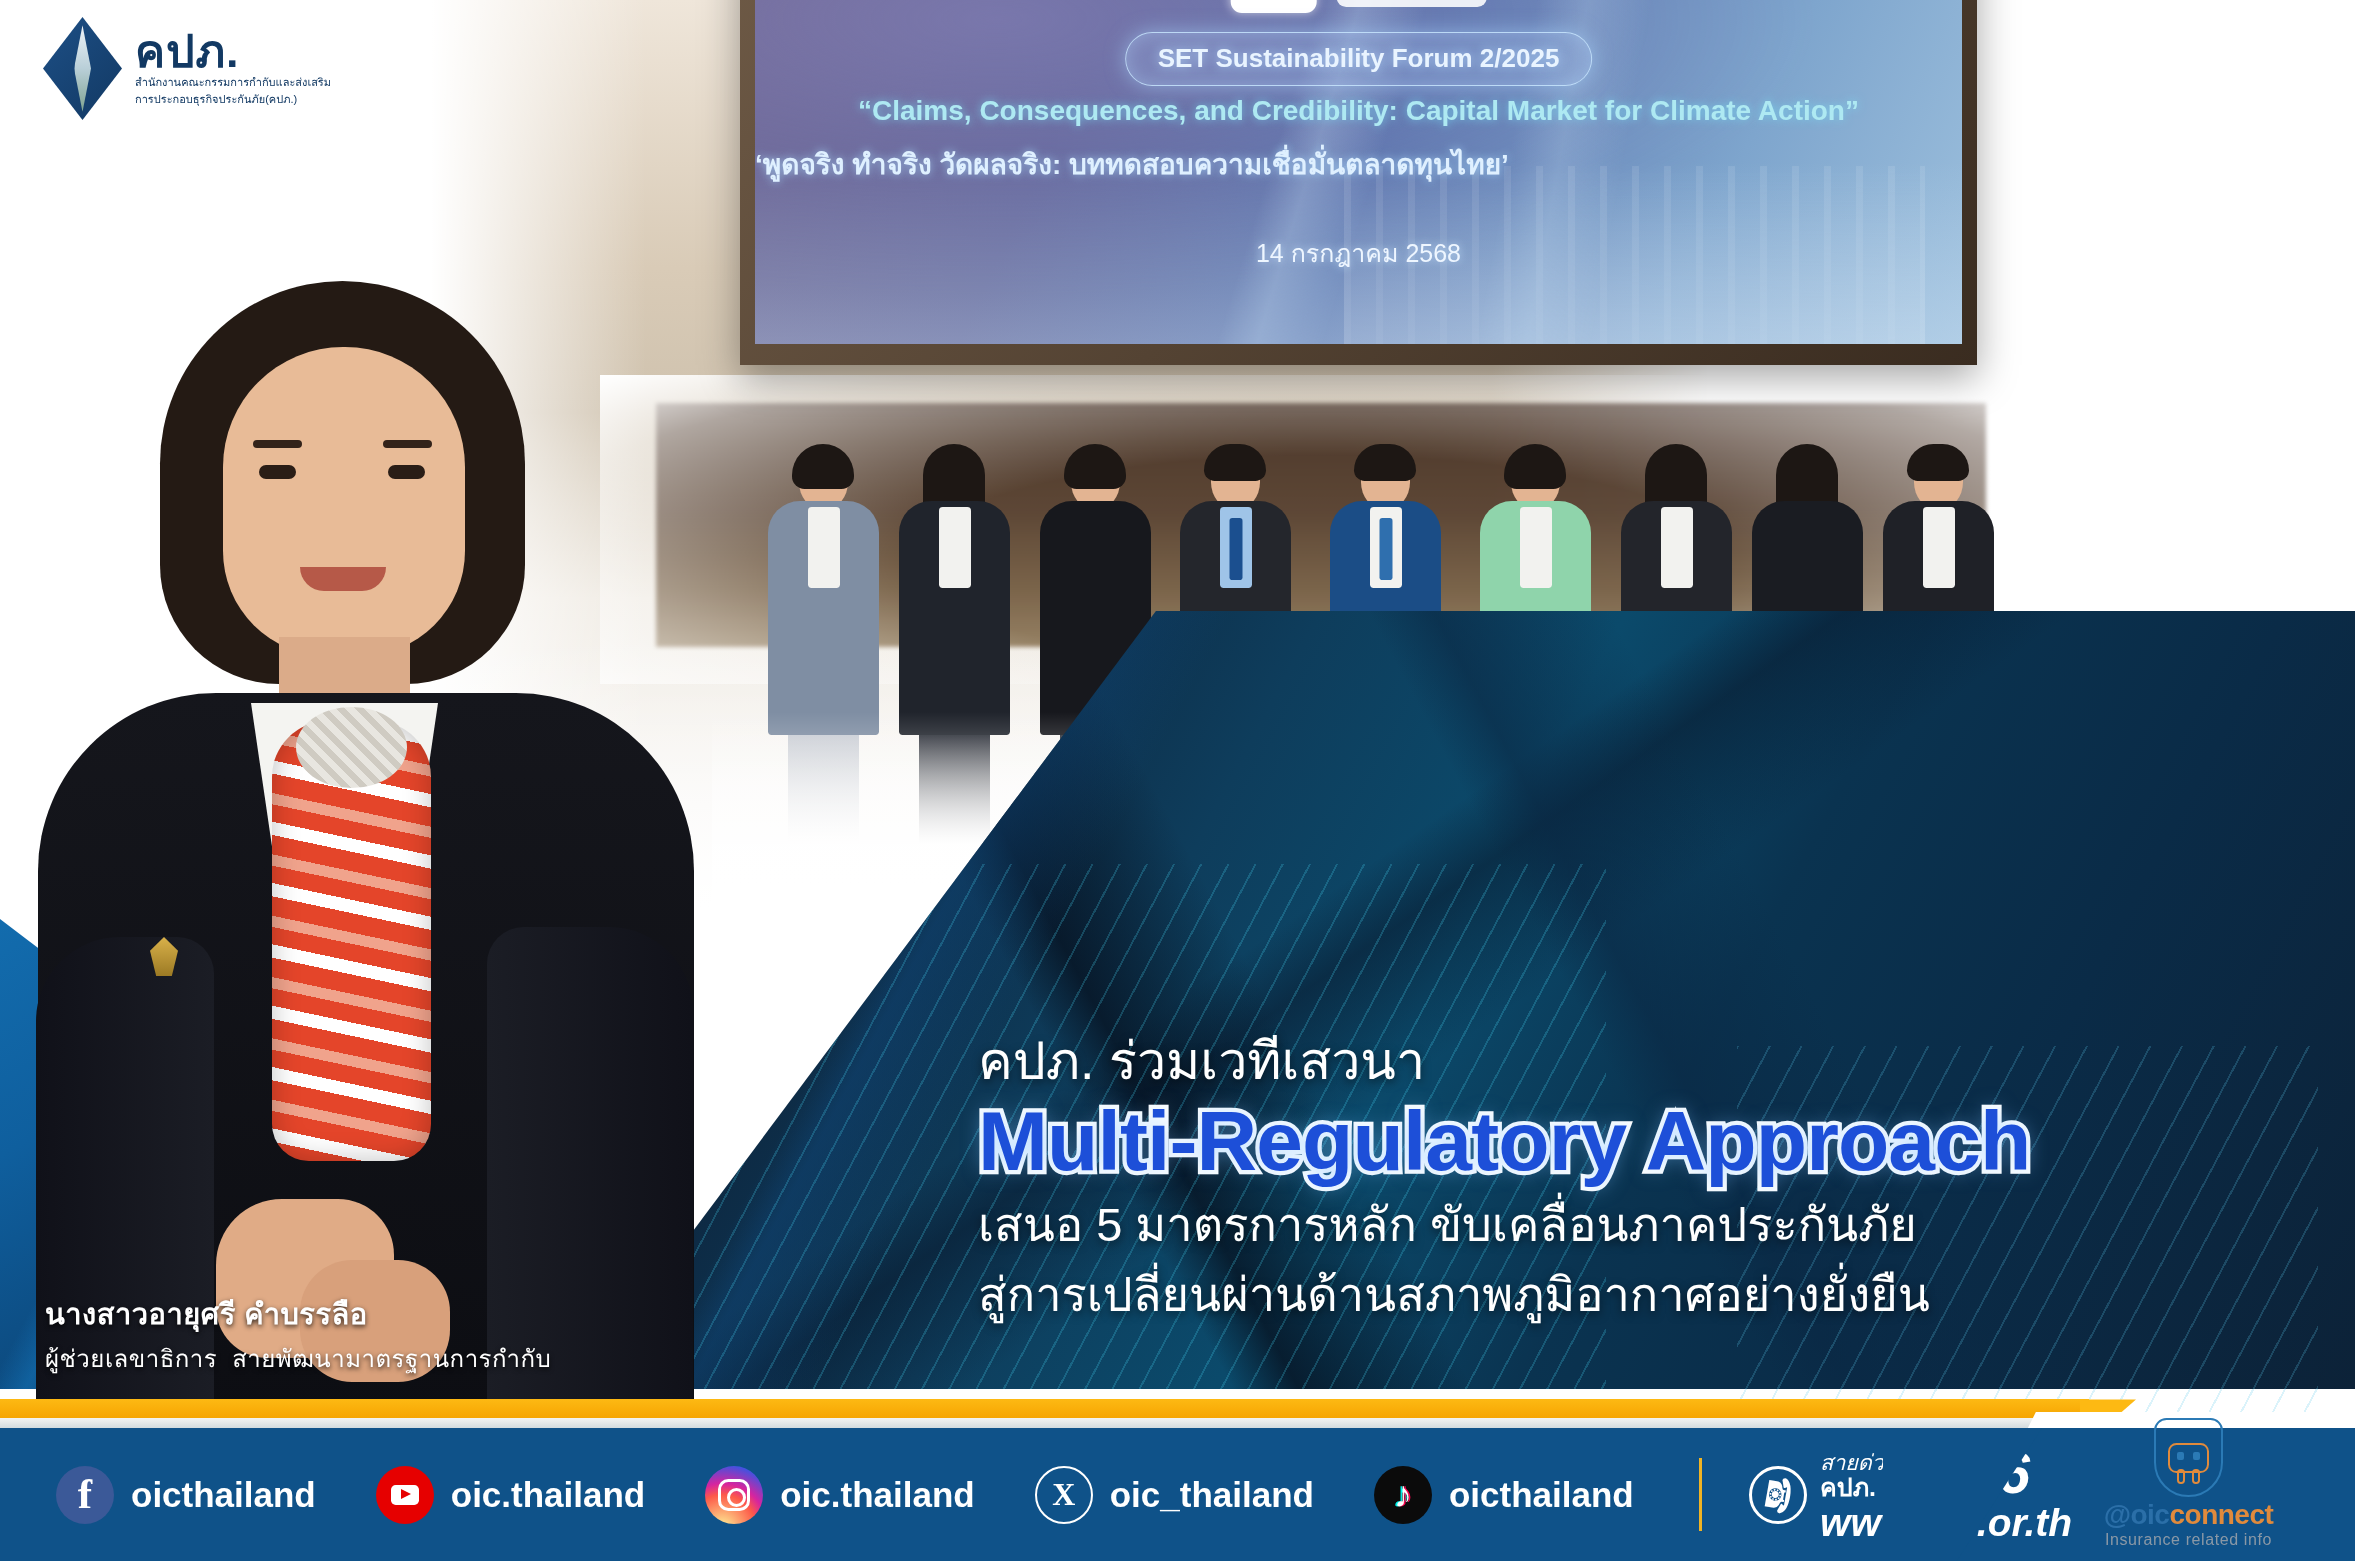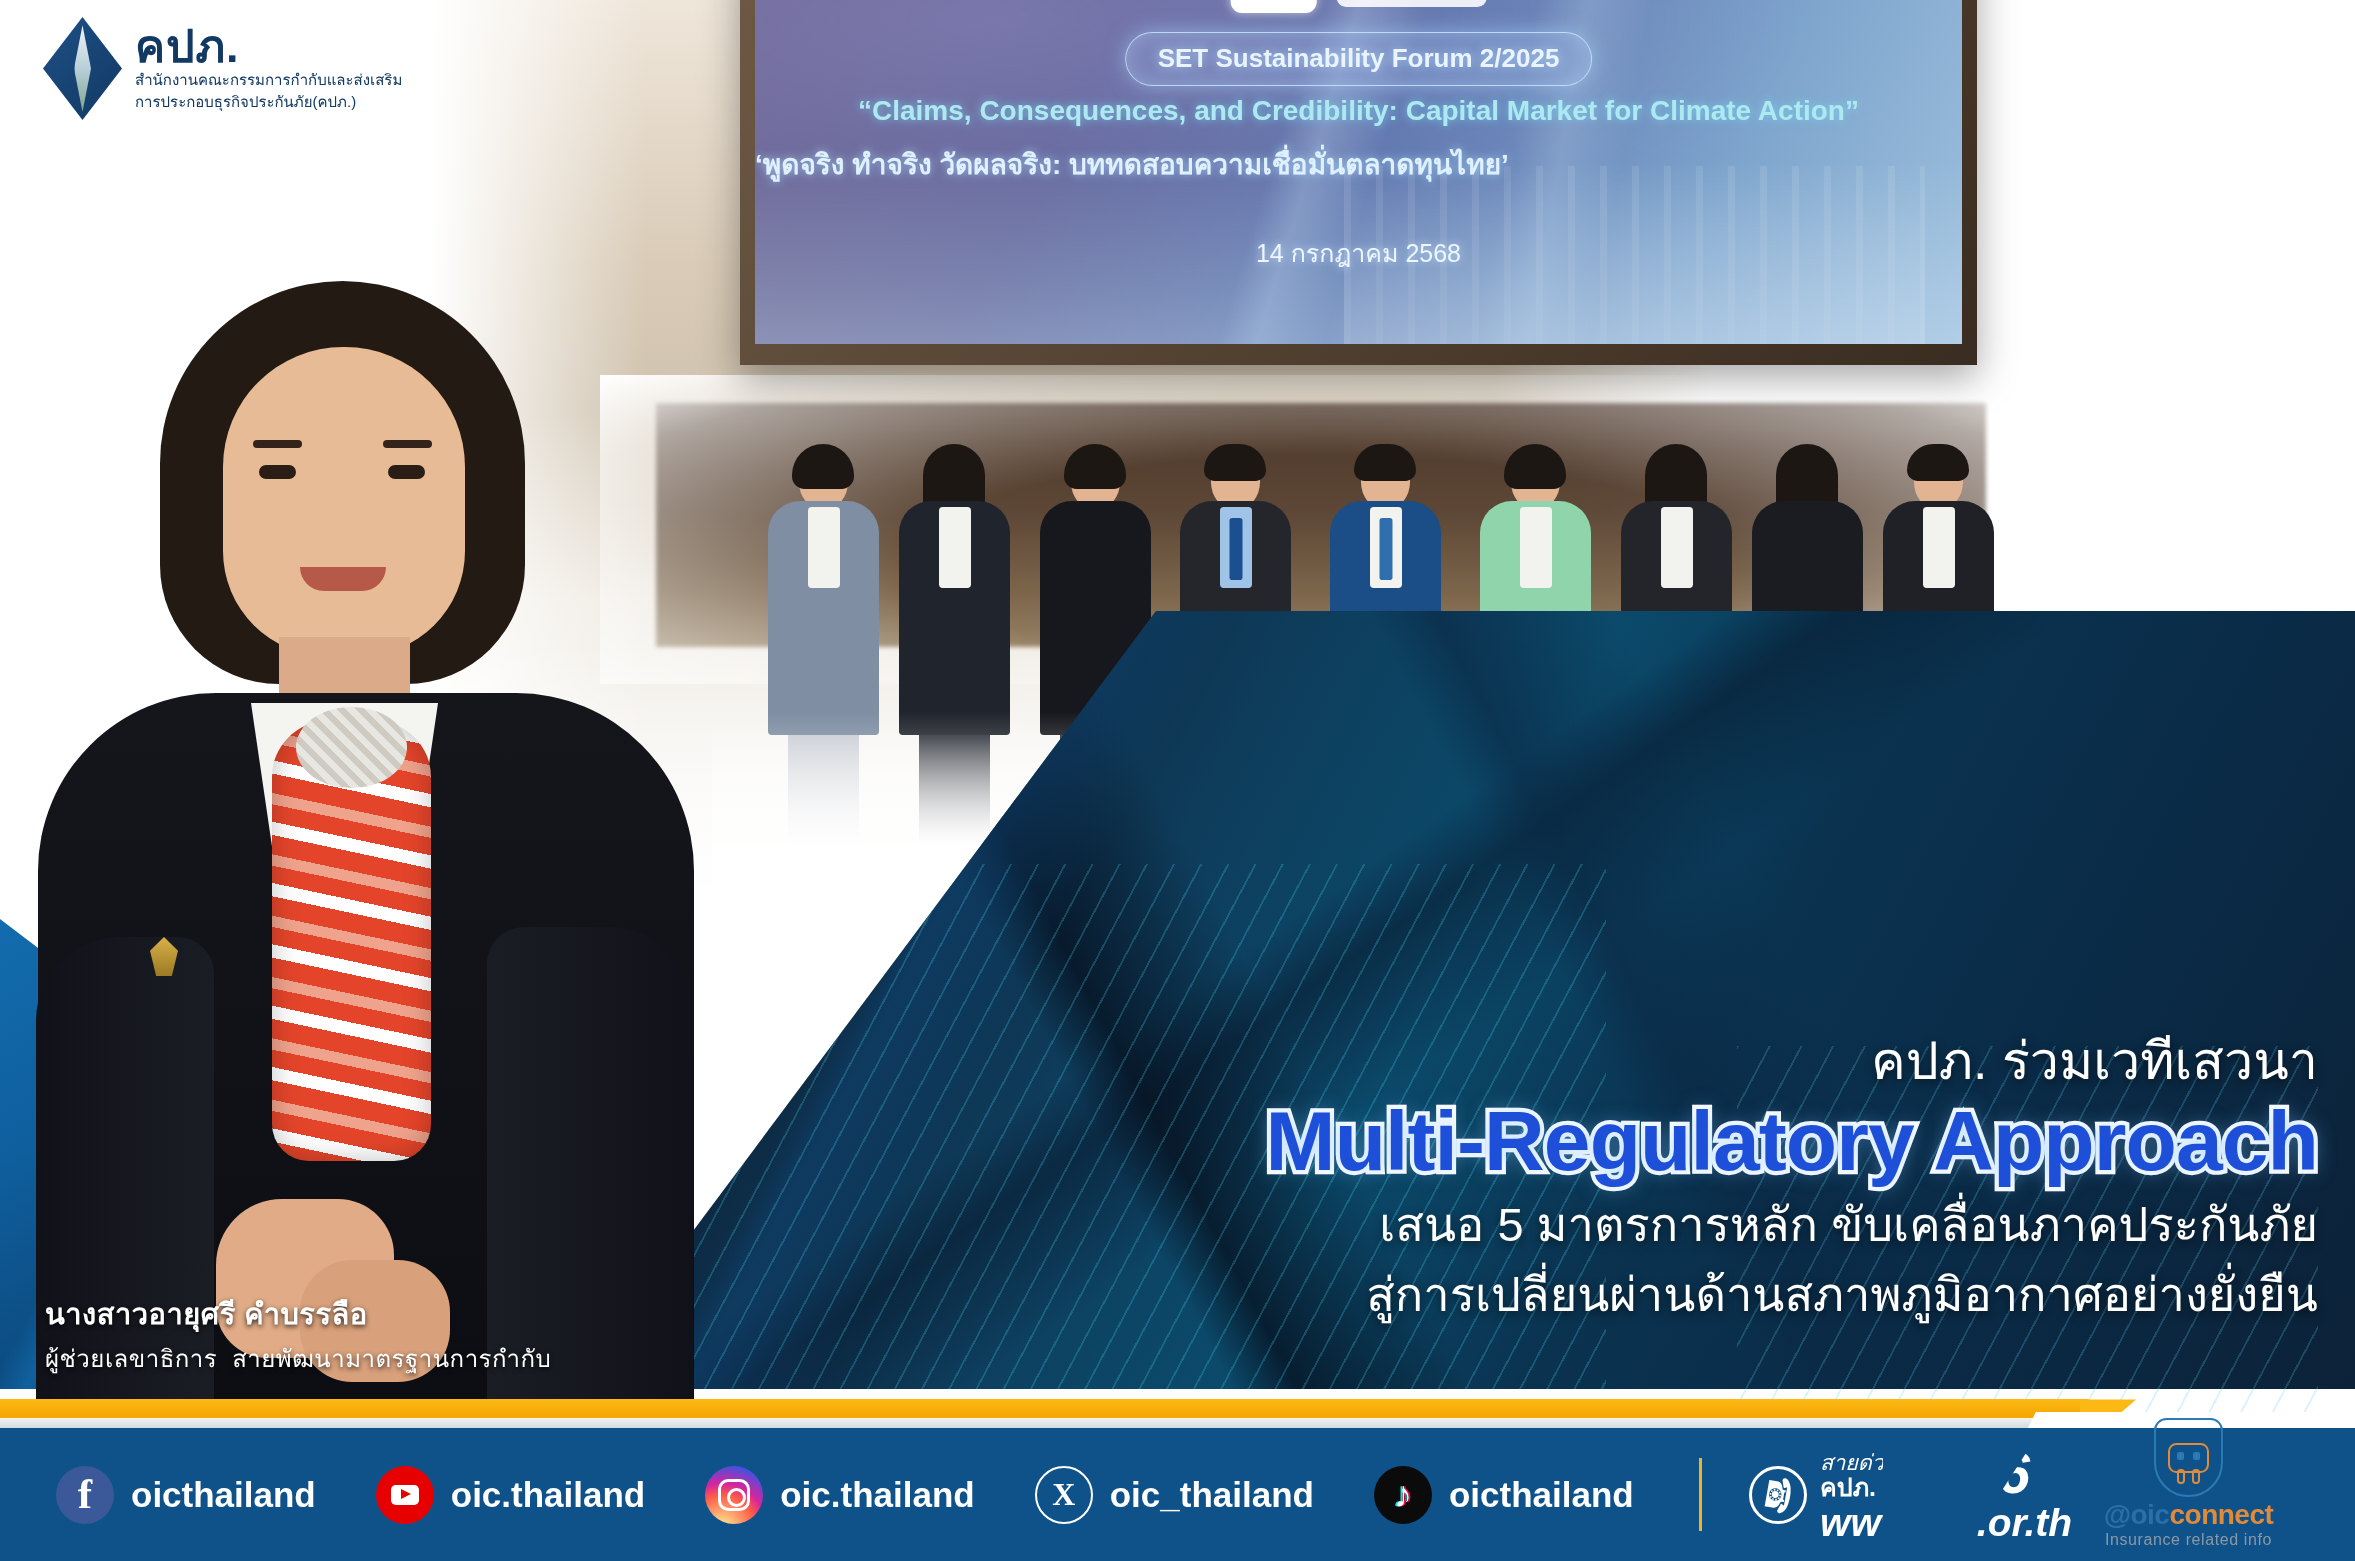--- a/index.html
+++ b/index.html
@@ -175,21 +175,21 @@
     background:linear-gradient(150deg,#1679bd 0%, #0f5f9e 40%, #0b3f6e 70%, #08263f 100%);
   }
   .geo-left::after{
     content:""; position:absolute; inset:0;
     background:
       linear-gradient(118deg, rgba(255,255,255,0) 30%, rgba(20,120,190,.5) 33%, rgba(255,255,255,0) 40%),
       linear-gradient(62deg, rgba(0,0,0,0) 48%, rgba(8,35,60,.6) 51%, rgba(0,0,0,0) 60%);
   }
 
   
-  .headline{ position:absolute; right:37px; bottom:234px; width:1340px; z-index:9; text-align:right;margin-top:27px; }
+  .headline{ position:absolute; right:37px; bottom:234px; width:1340px; z-index:9; text-align:left;margin-top:27px; }
   .hl-kicker{
     font-size:52px; color:#ffffff; font-weight:normal; margin-bottom:1.9px; line-height:1.25;
     text-shadow:0 2.8px 9.4px rgba(0,0,0,.55);
   }
   .hl-main{
     font-size:84px; font-weight:bold; letter-spacing:-0.9px; line-height:1.08;
     color:#1d4fd8;
     -webkit-text-stroke:8.4px #ffffff; paint-order:stroke fill;
     text-shadow:0 0 20.6px rgba(120,190,255,.55);
   }
@@ -266,21 +266,21 @@
 
   
   .oic-logo{ position:absolute; left:43px; top:17px; z-index:20; display:flex; align-items:center; gap:13px;}
   .oic-diamond{ width:79px;height:103px; position:relative;}
   .oic-diamond .d{ position:absolute; inset:0; background:linear-gradient(135deg,#1d4f86,#123963);
                    clip-path:polygon(50% 0,100% 50%,50% 100%,0 50%); }
   .oic-diamond .ray{ position:absolute; left:50%; top:8%; transform:translateX(-50%); width:17px; height:84%;
                      background:linear-gradient(to bottom,#eef3f8,#b9cfd8,#7fa38f);
                      clip-path:polygon(50% 0,100% 50%,50% 100%,0 50%); }
   .oic-txt .t1{ font-size:45px; font-weight:bold; color:#123963; line-height:.95; letter-spacing:0.9px;}
-  .oic-txt .t2{ font-size:15px; color:#123963; line-height:1.25; margin-top:2.8px;}
+  .oic-txt .t2{ font-size:11px; color:#123963; line-height:1.25; margin-top:2.8px;}
 </style>
 </head>
 <body>
 
 <div id="poster">
 
   <div class="photo-stage">
     <div class="wall-band"></div>
     <div class="wall-fade"></div>
 

